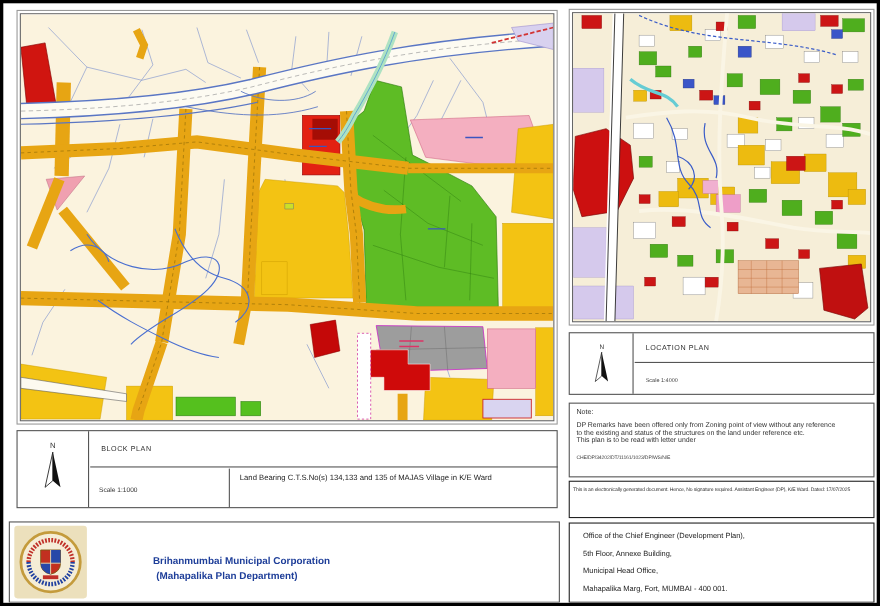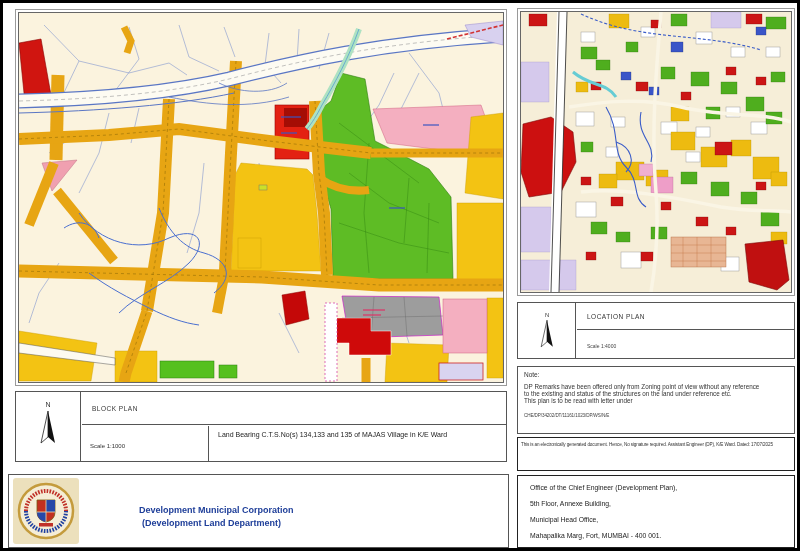--- a/index.html
+++ b/index.html
@@ -177,22 +177,22 @@
         <path d="M13,33 A20,20 0 0 0 53,33" stroke="#2040a0" stroke-width="4" fill="none" stroke-dasharray="1.6,1.3"></path>
         <path d="M24,22 h18 v12 q0,8 -9,10 q-9,-2 -9,-10 z" fill="#c23020" stroke="#7a5a10" stroke-width="0.8"></path>
         <path d="M33,22 h9 v12 h-9 z" fill="#2748a8"></path>
         <path d="M24,34 q0,8 9,10 v-10 z" fill="#2748a8"></path>
         <line x1="33" y1="22" x2="33" y2="44" stroke="#f0e0b0" stroke-width="0.8"></line>
         <line x1="24" y1="34" x2="42" y2="34" stroke="#f0e0b0" stroke-width="0.8"></line>
         <rect x="26" y="45" width="14" height="3.5" fill="#c03028"></rect>
       </svg>
     </div>
     <div class="abs" style="left:130px;top:29px;">
-      <div class="org-name">Development Municipal Corporation</div>
-      <div class="org-name" style="padding-left:3px;">(Development Land Department)</div>
+      <div class="org-name">Brihanmumbai Municipal Corporation</div>
+      <div class="org-name" style="padding-left:3px;">(Mahapalika Plan Department)</div>
     </div>
   </div>
 
   <div class="abs map-frame" style="left:514px;top:5px;width:278px;height:288px;">
     <div class="inner">
       <svg viewBox="0 0 270 280" preserveAspectRatio="none">
         <rect width="270" height="280" fill="#f6eed8"></rect>
 
         <g fill="#d5c9ec" stroke="#9b8cc8" stroke-width="0.3">
           <rect x="0" y="50" width="28" height="40"></rect>

